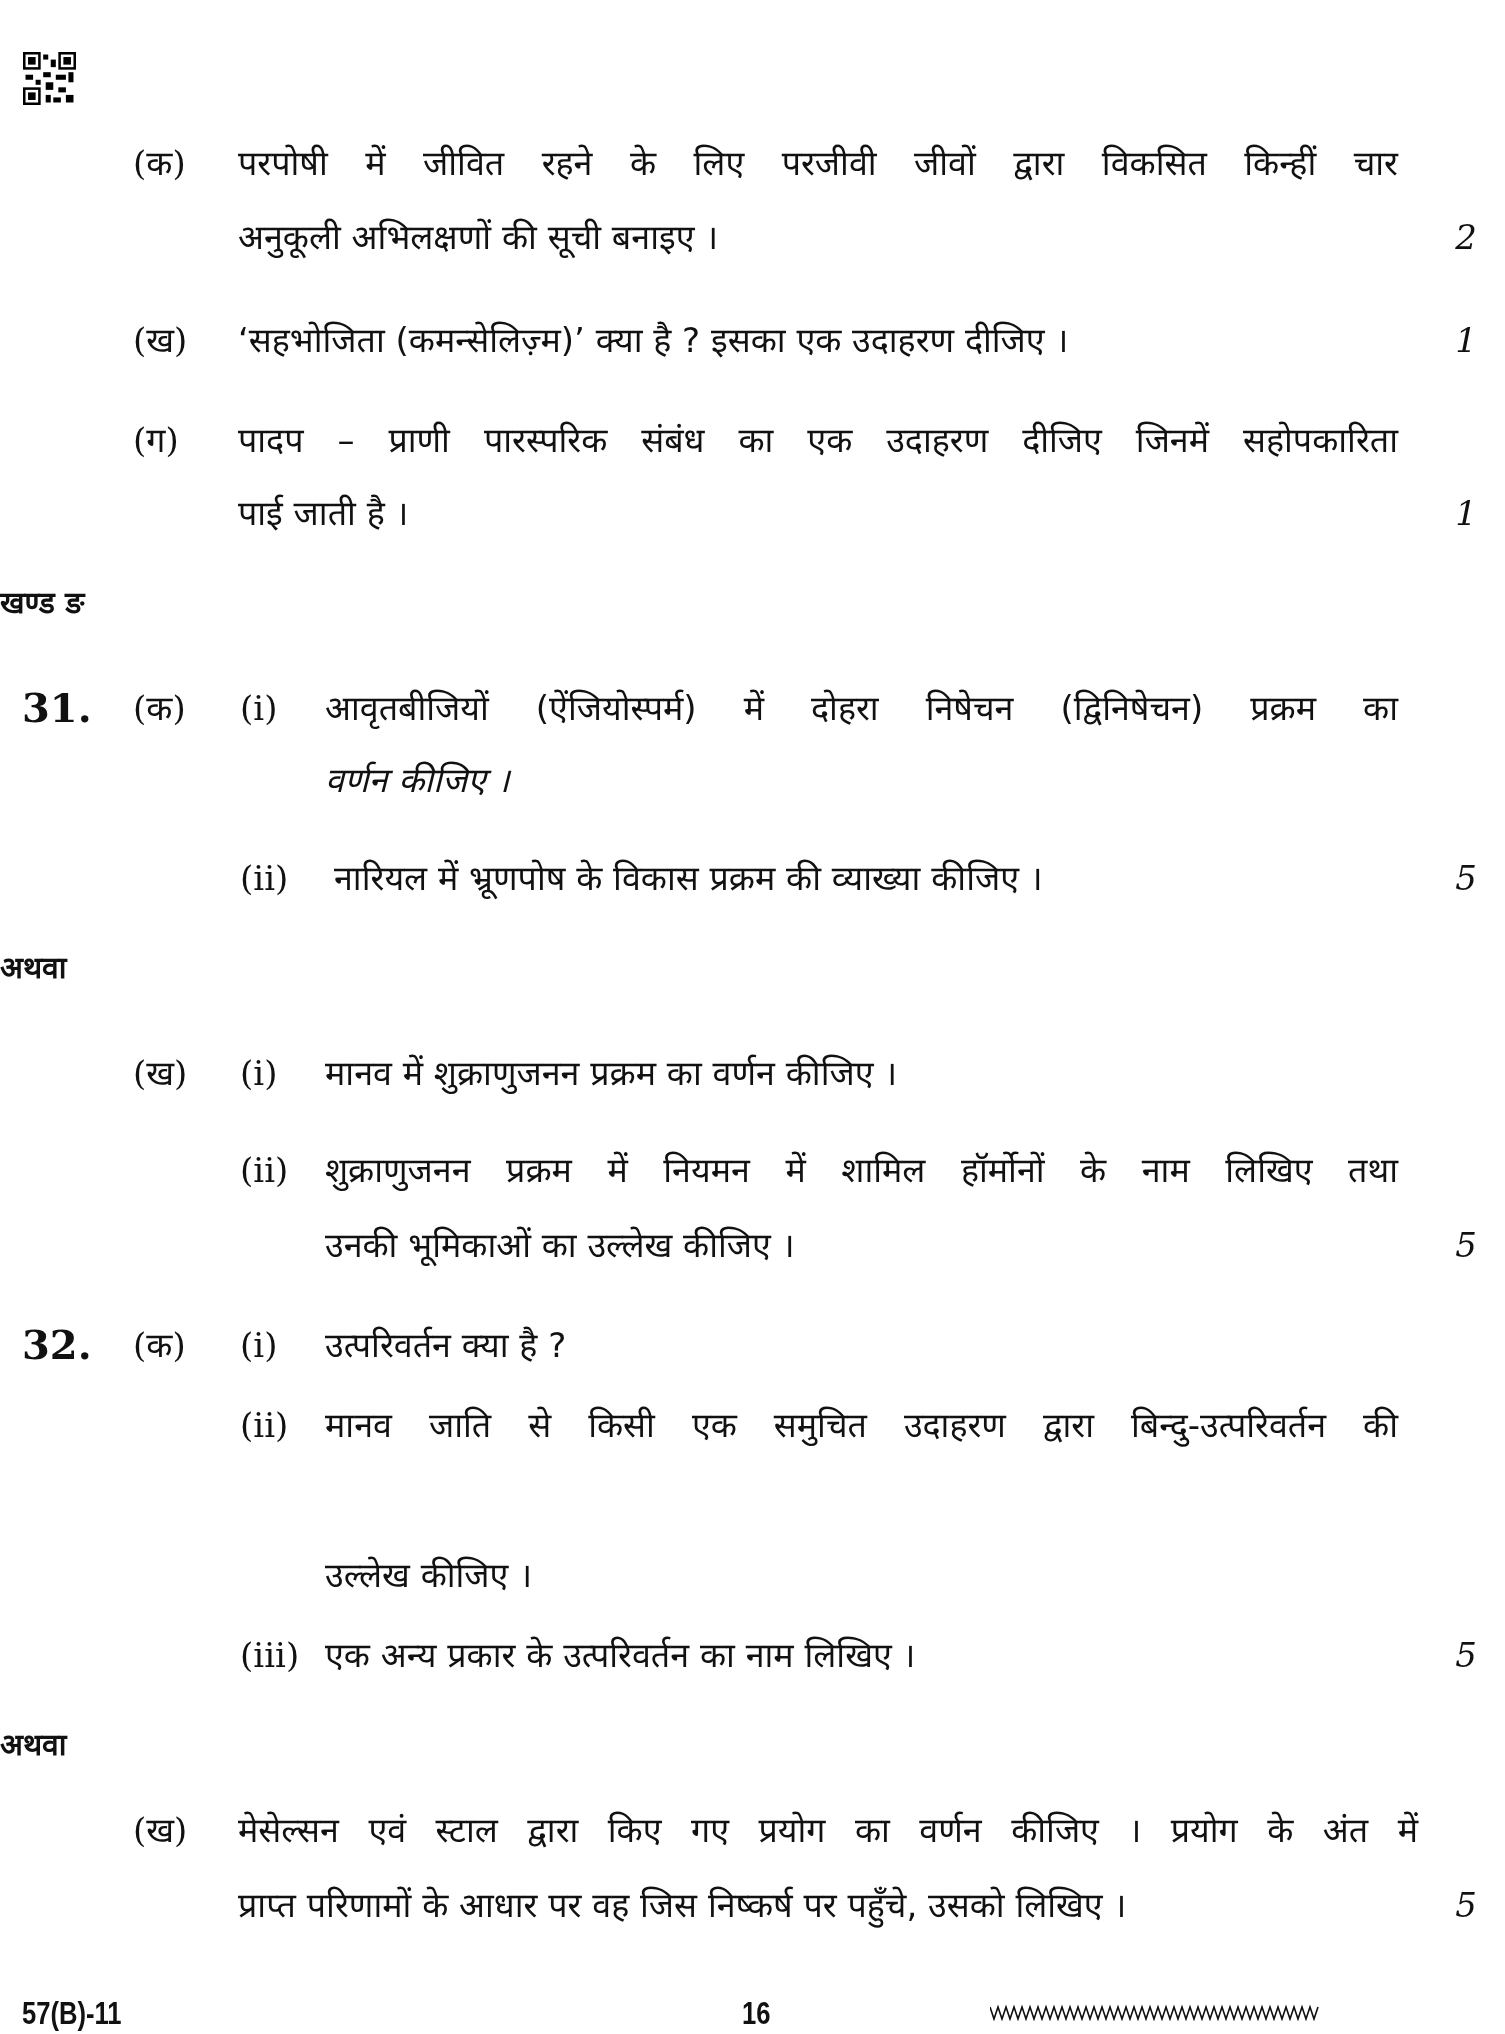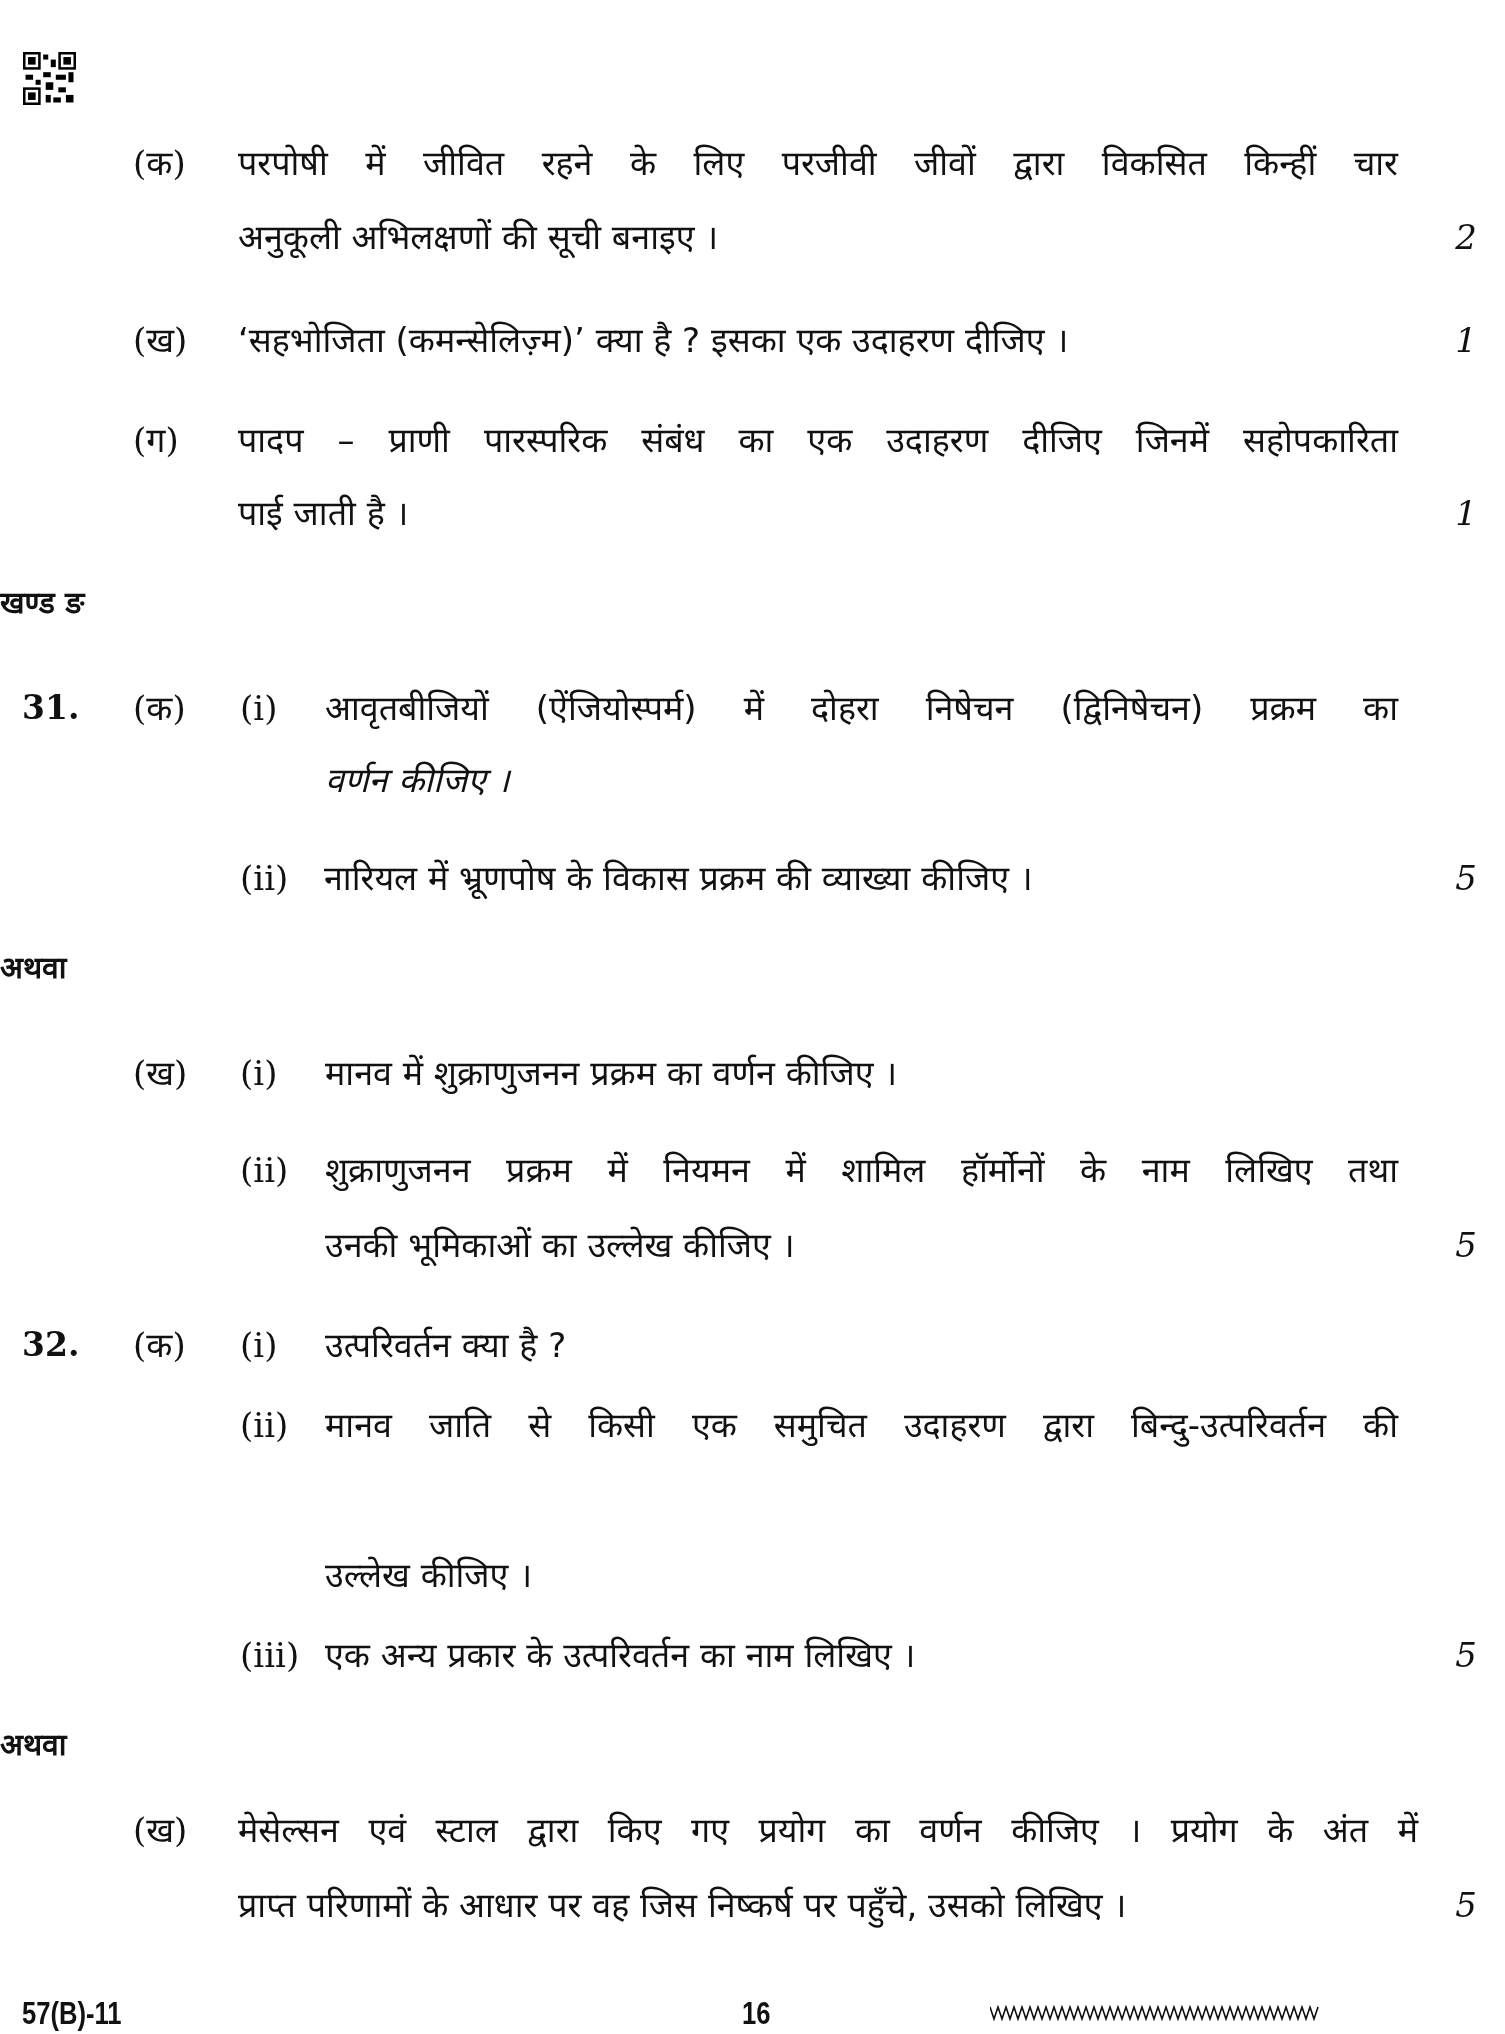--- a/index.html
+++ b/index.html
@@ -1,20 +1,20 @@
 <!DOCTYPE html>
 <html><head>
 <meta charset="utf-8">
 <style>
   html, body { margin:0; padding:0; background:#ffffff; }
   body { width:1505px; height:2034px; position:relative; overflow:hidden; color:#111; }
   .page { position:absolute; left:0; top:0; width:1505px; height:2034px; }
   .ln { position:absolute; font-family:"DejaVu Sans", sans-serif; font-size:34px; line-height:44px; white-space:nowrap; }
   .lbl { position:absolute; font-family:"DejaVu Serif", serif; font-size:34px; line-height:44px; white-space:nowrap; }
-  .qnum { position:absolute; font-family:"DejaVu Serif", serif; font-weight:bold; font-size:33px; line-height:44px; }
+  .qnum { position:absolute; font-family:"DejaVu Serif", serif; font-weight:bold; font-size:40px; line-height:44px; }
   .mark { position:absolute; right:28px; font-family:"DejaVu Serif", serif; font-style:italic; font-size:34px; line-height:44px; }
   .heading { position:absolute; left:0; width:1505px; text-align:left; font-family:"DejaVu Sans", sans-serif; font-weight:bold; font-size:30px; line-height:40px; }
   .qr { position:absolute; left:23px; top:52px; width:53px; height:53px; }
   .footer-code { position:absolute; left:22px; top:1995px; font-family:"Liberation Sans", sans-serif; font-size:32px; font-weight:bold; transform:scaleX(0.8); transform-origin:left; }
   .footer-page { position:absolute; left:742px; top:1995px; font-family:"Liberation Sans", sans-serif; font-size:32px; font-weight:bold; transform:scaleX(0.8); transform-origin:left; }
   .zigzag { position:absolute; left:990px; top:2005px; width:330px; height:16px; }
 </style>
 </head>
 <body>
 
@@ -60,21 +60,21 @@
   <div class="mark" style="top:491px;">1</div>
 
   <div class="heading" style="top:583px;">खण्ड ङ</div>
 
   <div class="qnum" style="left:22px; top:686px;">31.</div>
   <div class="lbl" style="left:133px; top:686px;">(क)</div>
   <div class="lbl" style="left:240px; top:686px;">(i)</div>
   <div class="ln" style="left:325px; top:686px; width:1073px; text-align:justify; text-align-last:justify;">आवृतबीजियों (ऐंजियोस्पर्म) में दोहरा निषेचन (द्विनिषेचन) प्रक्रम का</div>
   <div class="ln" style="left:325px; top:758px;font-style:italic;">वर्णन कीजिए ।</div>
   <div class="lbl" style="left:240px; top:856px;">(ii)</div>
-  <div class="ln" style="left:324px; top:856px;">नारियल में भ्रूणपोष के विकास प्रक्रम की व्याख्या कीजिए ।</div>
+  <div class="ln" style="left:334px; top:856px;">नारियल में भ्रूणपोष के विकास प्रक्रम की व्याख्या कीजिए ।</div>
   <div class="mark" style="top:856px;">5</div>
 
   <div class="heading" style="top:948px;">अथवा</div>
 
   <div class="lbl" style="left:133px; top:1051px;">(ख)</div>
   <div class="lbl" style="left:240px; top:1051px;">(i)</div>
   <div class="ln" style="left:325px; top:1051px;">मानव में शुक्राणुजनन प्रक्रम का वर्णन कीजिए ।</div>
   <div class="lbl" style="left:240px; top:1148px;">(ii)</div>
   <div class="ln" style="left:325px; top:1148px; width:1073px; text-align:justify; text-align-last:justify;">शुक्राणुजनन प्रक्रम में नियमन में शामिल हॉर्मोनों के नाम लिखिए तथा</div>
   <div class="ln" style="left:325px; top:1223px;">उनकी भूमिकाओं का उल्लेख कीजिए ।</div>

